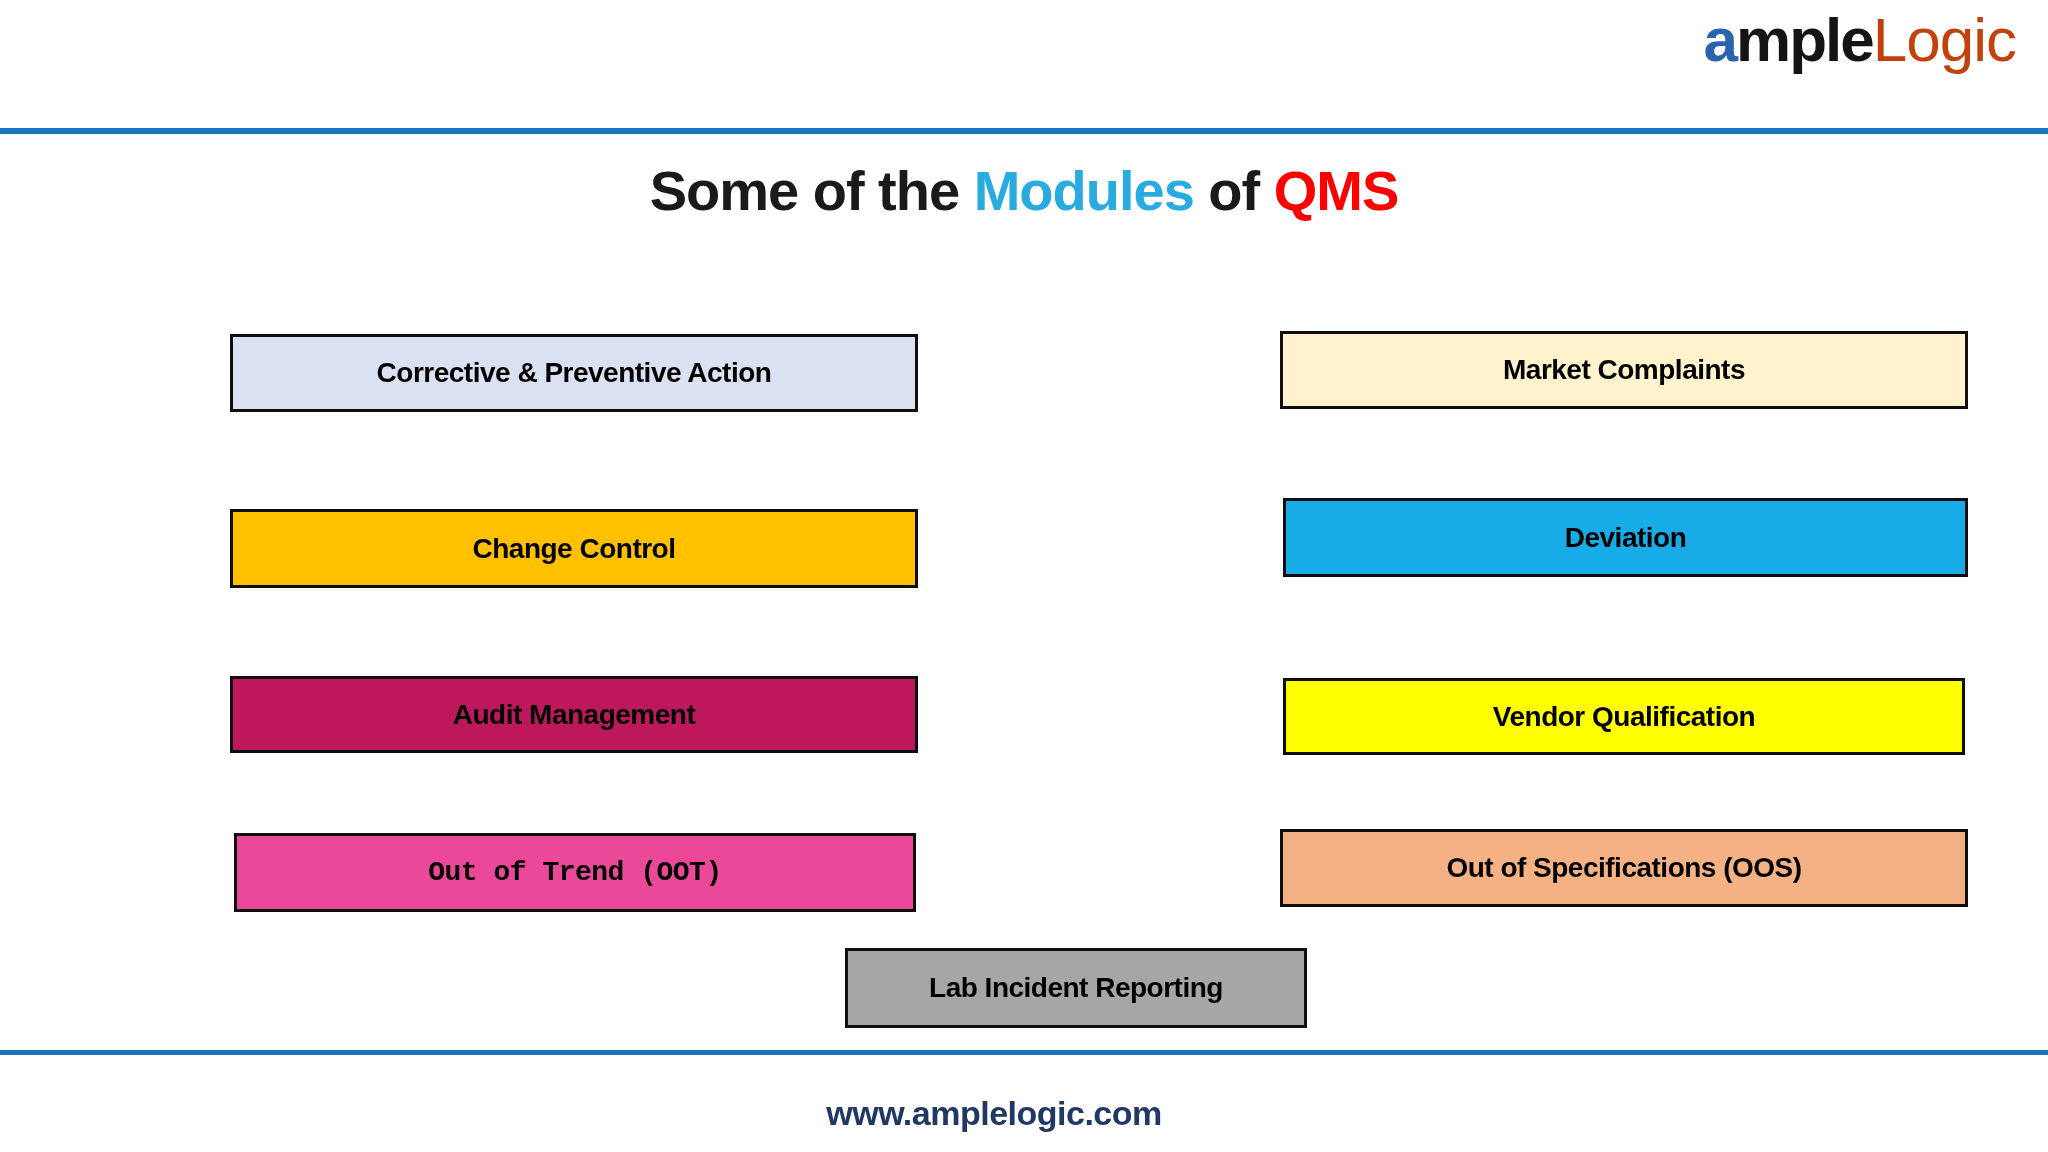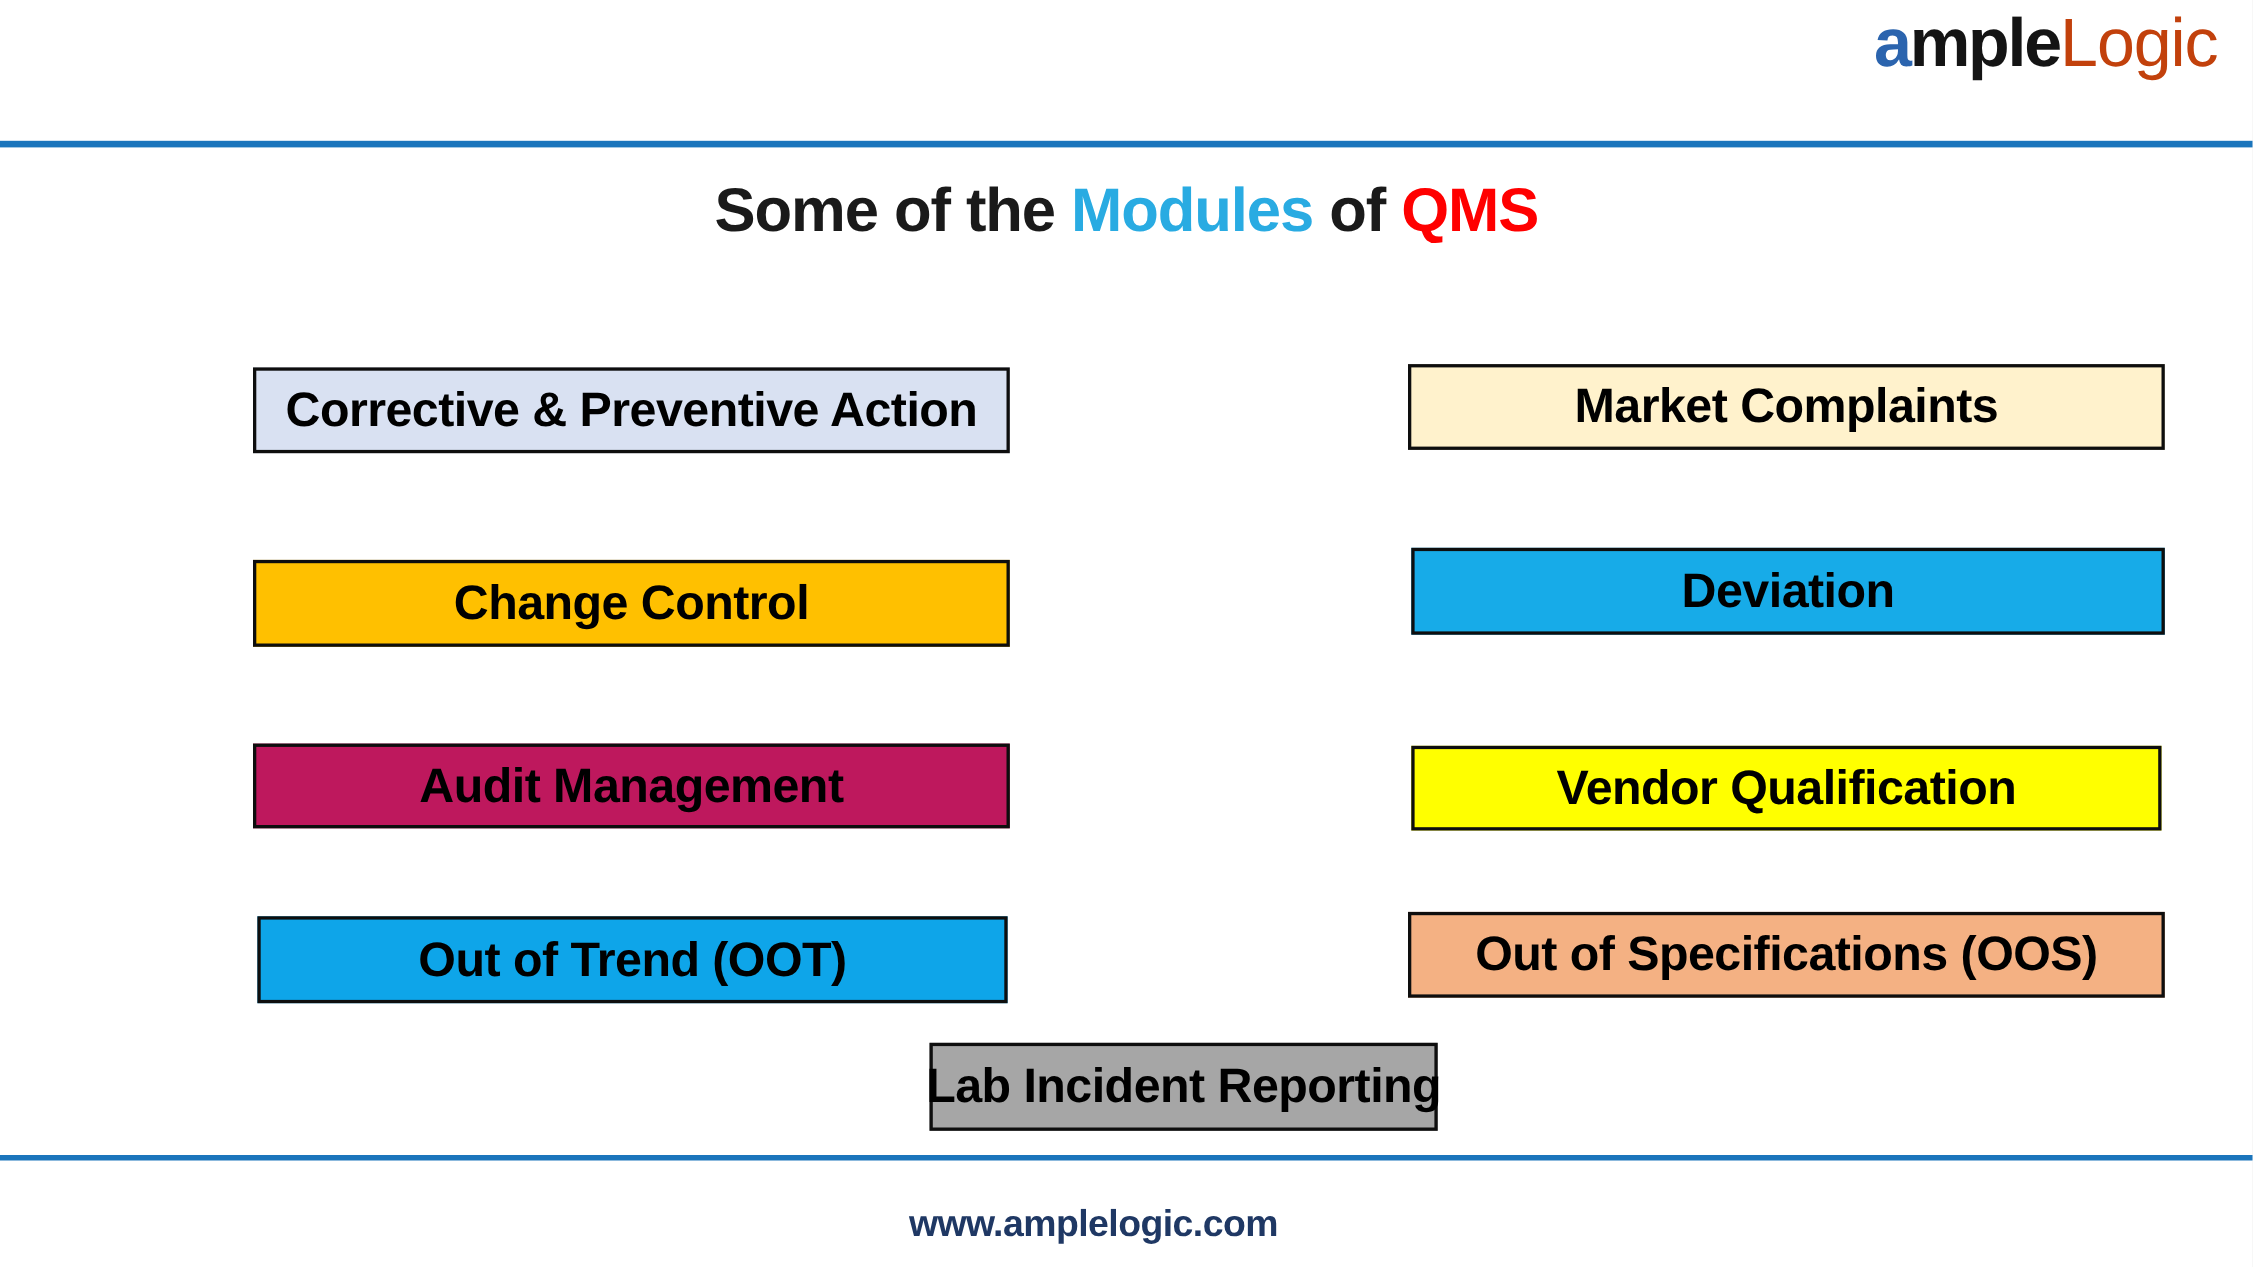--- a/index.html
+++ b/index.html
@@ -59,21 +59,21 @@
   
   .module-box {
     position: absolute;
     display: flex;
     align-items: center;
     justify-content: center;
     border: 3px solid #0e0e0e;
     box-sizing: border-box;
   }
   .module-label {
-    font-size: 44px;
+    font-size: 28px;
     font-weight: 700;
     color: #000000;
     letter-spacing: -0.5px;
     white-space: nowrap;
   }
   
   .b1 { left: 230px;  top: 334px; width: 688px; height: 78px; }
   .b2 { left: 230px;  top: 509px; width: 688px; height: 79px; }
   .b3 { left: 230px;  top: 676px; width: 688px; height: 77px; }
   .b4 { left: 234px;  top: 833px; width: 682px; height: 79px; }
@@ -113,21 +113,21 @@
 
   <div class="module-box b1" style="background-color: rgb(217, 225, 242);">
     <span class="module-label">Corrective &amp; Preventive Action</span>
   </div>
   <div class="module-box b2" style="background-color: rgb(255, 192, 0);">
     <span class="module-label">Change Control</span>
   </div>
   <div class="module-box b3" style="background-color: #be185d;">
     <span class="module-label">Audit Management</span>
   </div>
-  <div class="module-box b4" style="background-color: #0ea5e9;">
+  <div class="module-box b4" style="background-color: #ec4899; font-family: Liberation Mono, monospace;">
     <span class="module-label">Out of Trend (OOT)</span>
   </div>
 
   <div class="module-box b5" style="background-color: rgb(255, 242, 204);">
     <span class="module-label">Market Complaints</span>
   </div>
   <div class="module-box b6" style="background-color: rgb(23, 171, 232);">
     <span class="module-label">Deviation</span>
   </div>
   <div class="module-box b7" style="background-color: rgb(255, 255, 0);">

